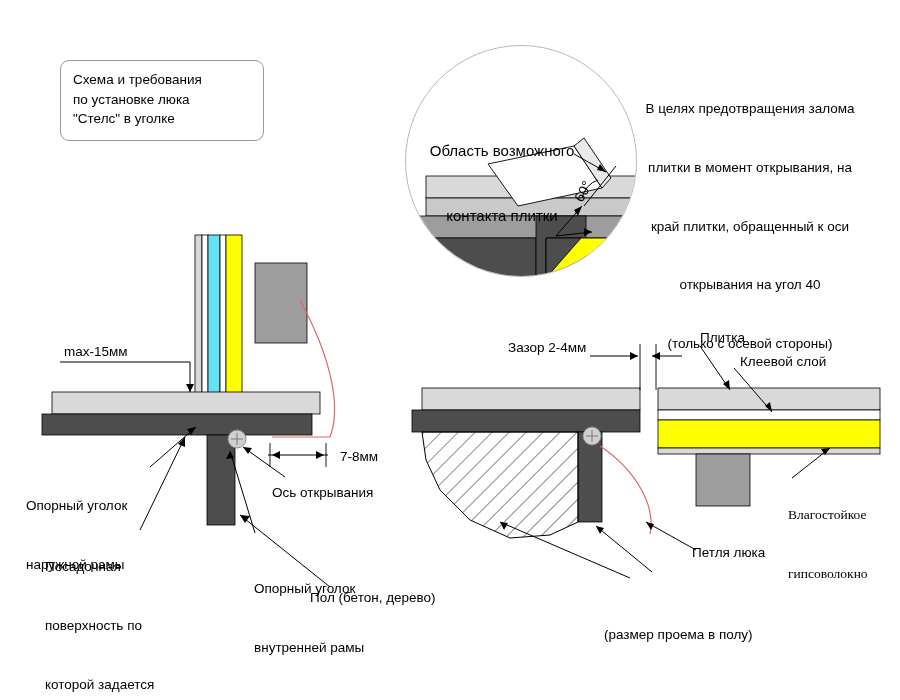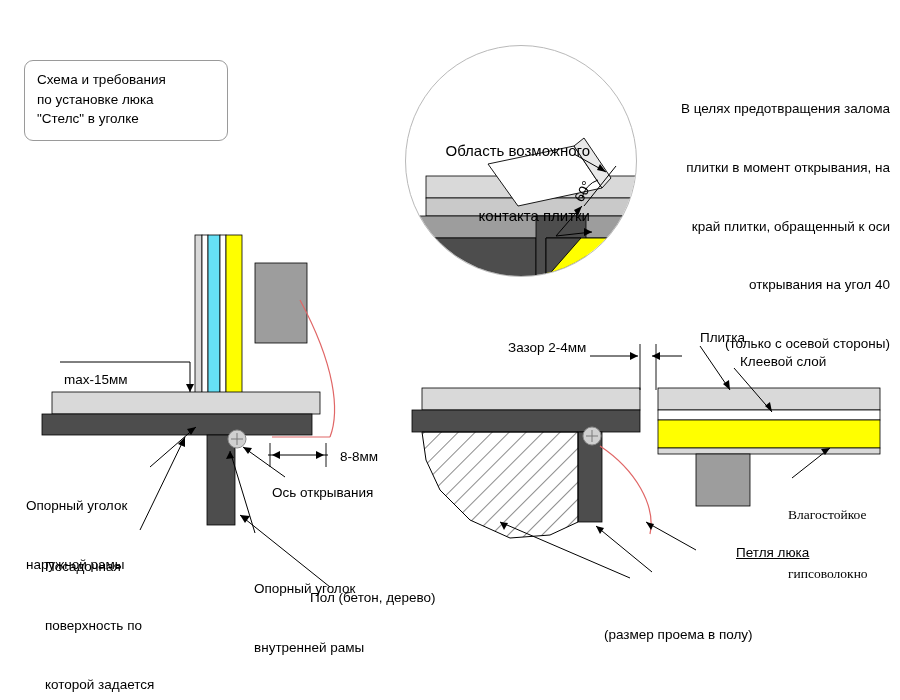--- a/index.html
+++ b/index.html
@@ -15,28 +15,29 @@
     font-family: "Liberation Sans", sans-serif;
     overflow: hidden;
   }
   .abs { position: absolute; }
   .txt {
     font-size: 13.5px;
     color: #000000;
     line-height: 1.45;
     white-space: pre;
   }
-  .txt-c { text-align: right; }
+  .txt-c { text-align: center; }
 
   
   .callout {
     border: 1px solid #9a9a9a;
     border-radius: 9px;
     background: #ffffff;
     padding: 9px 12px 11px 12px;
+    margin-left: 36px;
   }
 
   
   .circle-inset {
     border-radius: 50%;
     border: 1px solid #b9b9b9;
     background: #ffffff;
     overflow: hidden;
   }
 
@@ -137,22 +138,22 @@
     <line x1="140" y1="315" x2="185" y2="222" stroke="#000" stroke-width="1"></line>
     <polygon points="185,222 178,229 185,232" fill="#000"></polygon>
 
     <line x1="255" y1="318" x2="230" y2="236" stroke="#000" stroke-width="1"></line>
     <polygon points="230,236 226,244 234,243" fill="#000"></polygon>
 
     <line x1="330" y1="372" x2="240" y2="300" stroke="#000" stroke-width="1"></line>
     <polygon points="240,300 245,308 250,301" fill="#000"></polygon>
   </svg>
 
-  <div class="abs txt" style="left:64px; top:342px;margin-top:28px;">max-15мм</div>
-  <div class="abs txt" style="left:340px; top:447px;">8-8мм</div>
+  <div class="abs txt" style="left:64px; top:342px;">max-15мм</div>
+  <div class="abs txt" style="left:340px; top:447px;">7-8мм</div>
 
   <div class="abs txt" style="left:26px; top:457px;">
     <div>Опорный уголок</div>
     <div>наружной рамы</div>
   </div>
 
   <div class="abs txt" style="left:272px; top:483px;">Ось открывания</div>
 
   <div class="abs txt" style="left:45px; top:518px;">
     <div>Посадочная</div>
@@ -222,19 +223,19 @@
 
   <div class="abs txt" style="left:508px; top:338px;">Зазор 2-4мм</div>
   <div class="abs txt" style="left:700px; top:328px;">Плитка</div>
   <div class="abs txt" style="left:740px; top:352px;">Клеевой слой</div>
 
   <div class="abs txt" style="left:788px; top:466px;font-family:Liberation Serif, serif;">
     <div>Влагостойкое</div>
     <div>гипсоволокно</div>
   </div>
 
-  <div class="abs txt" style="left:736px; top:543px;text-decoration:underline;">Петля люка</div>
+  <div class="abs txt" style="left:692px; top:543px;">Петля люка</div>
 
   <div class="abs txt" style="left:604px; top:586px;">
     <div>(размер проема в полу)</div>
   </div>
 
 </div>
 
 </body></html>

